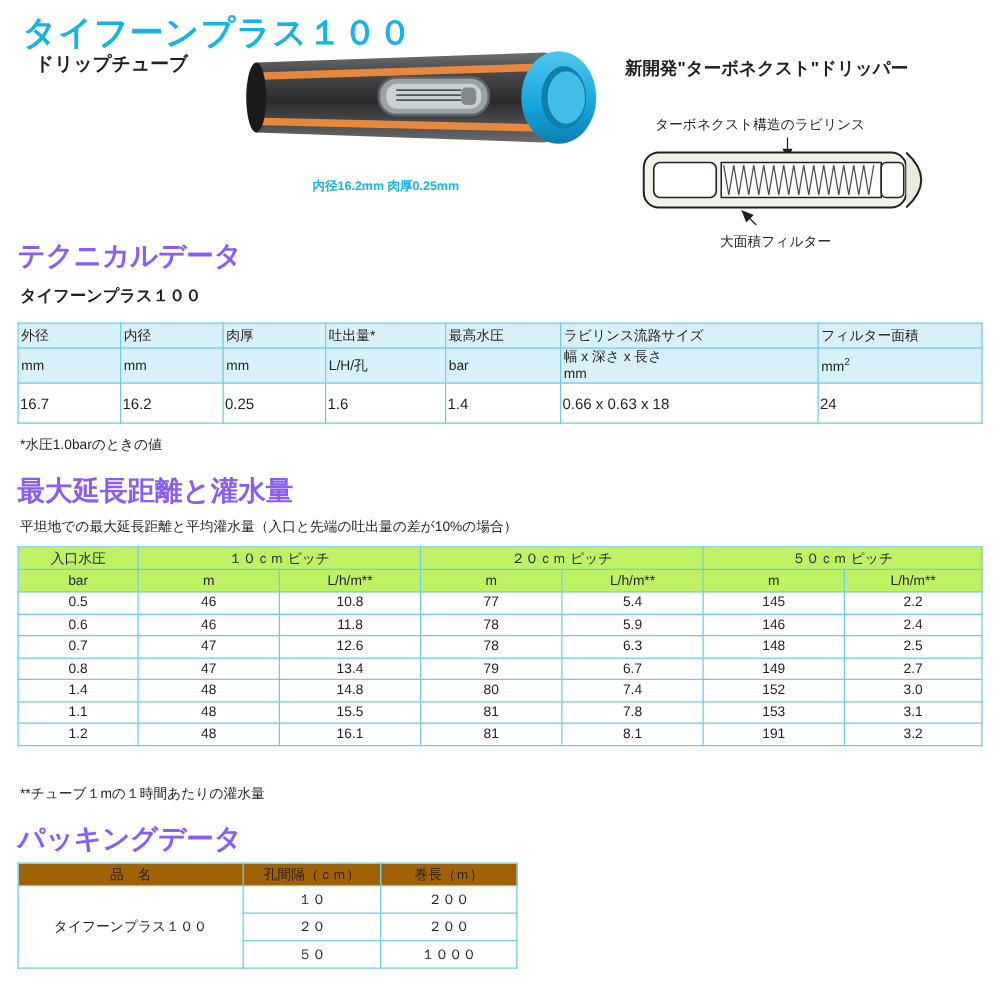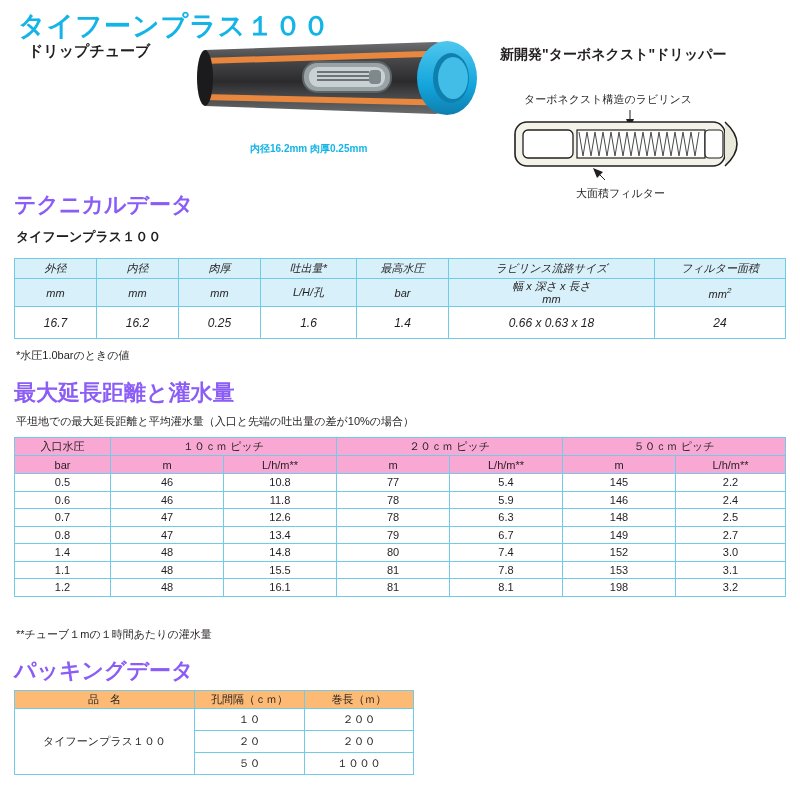--- a/index.html
+++ b/index.html
@@ -59,48 +59,47 @@
   }
 
   
   table { border-collapse: collapse; }
   .tbl1 {
     position: absolute; left: 14px; top: 258px; width: 772px;
     font-size: 11px;
   }
   .tbl1 th, .tbl1 td {
     border: 1px solid #6fcbe8;
-    text-align: center;
+    text-align: left;
     color: #231f20;
     font-weight: normal;
-    font-style: italic;
   }
   .tbl1 th { background: #d7f0f9; height: 20px; padding: 1px 2px; }
   .tbl1 td { background: #ffffff; height: 32px; font-size: 12px; }
 
   .tbl2 {
     position: absolute; left: 14px; top: 437px; width: 772px;
     font-size: 11px;
   }
   .tbl2 th, .tbl2 td {
     border: 1px solid #6fcbe8;
     text-align: center; font-weight: normal; color: #231f20;
   }
-  .tbl2 thead th { background: #f9a8d4; height: 18px; padding: 0 2px; }
+  .tbl2 thead th { background: #bef264; height: 18px; padding: 0 2px; }
   .tbl2 tbody td { background: #ffffff; height: 17.5px; font-size: 11px; }
 
   .tbl3 {
     position: absolute; left: 14px; top: 690px; width: 400px;
     font-size: 11px;
   }
   .tbl3 th, .tbl3 td {
     border: 1px solid #6fcbe8; text-align: center;
     font-weight: normal; color: #231f20;
   }
-  .tbl3 thead th { background: #fdba74; height: 17px; margin-left: 28px; }
+  .tbl3 thead th { background: #a16207; height: 17px; margin-left: 28px; }
   .tbl3 tbody td { background: #ffffff; height: 22px; }
   .sup { font-size: 8px; vertical-align: super; }
 </style>
 </head>
 <body>
 
 <div class="page">
 
   <div class="title-main">タイフーンプラス１００</div>
   <div class="title-sub">ドリップチューブ</div>
@@ -287,21 +286,21 @@
         <td>7.8</td>
         <td>153</td>
         <td>3.1</td>
       </tr>
       <tr>
         <td>1.2</td>
         <td>48</td>
         <td>16.1</td>
         <td>81</td>
         <td>8.1</td>
-        <td>198</td>
+        <td>191</td>
         <td>3.2</td>
       </tr>
     </tbody>
   </table>
 
   <div class="sec-note" style="left:16px; top:627px;">**チューブ１mの１時間あたりの灌水量</div>
 
   <div class="sec-head" style="left:14px; top:656px;">パッキングデータ</div>
 
   <table class="tbl3">

